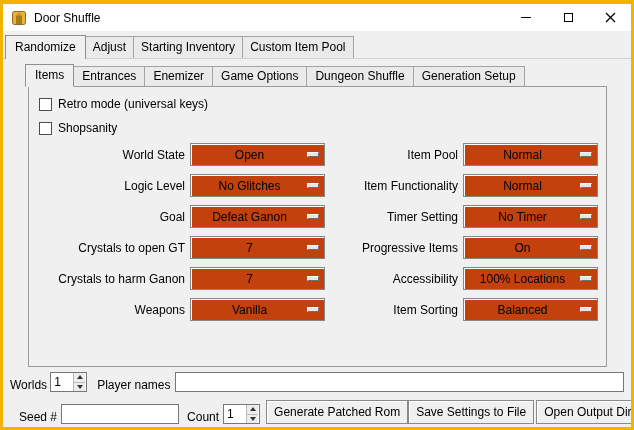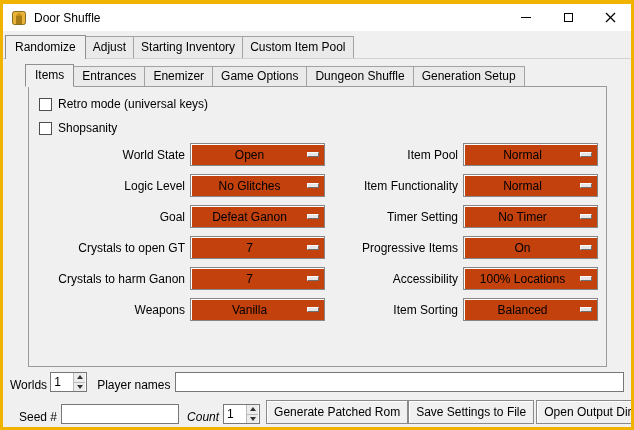--- a/index.html
+++ b/index.html
@@ -125,21 +125,21 @@
   .spinbtn + .spinbtn { border-top:1px solid #bbb; }
   .tri-up { width:0; height:0; border-left:3px solid transparent; border-right:3px solid transparent; border-bottom:4px solid #333; }
   .tri-down { width:0; height:0; border-left:3px solid transparent; border-right:3px solid transparent; border-top:4px solid #333; }
   .btn {
     height:24px; border:1px solid #8a8a8a; background:#f0f0f0;
     box-shadow: inset 1px 1px 0 #ffffff;
     font-family:inherit; font-size:12px; padding:0 7px;
     display:flex; align-items:center; white-space:nowrap; cursor:default;
   }
   .ml3 { margin-left:3px; } .ml4 { margin-left:4px; } .ml6 { margin-left:6px; }
-  .ml8 { margin-left:8px;font-style:italic; } .ml10 { margin-left:10px; } .ml2 { margin-left:2px; }
+  .ml8 { margin-left:8px; } .ml10 { margin-left:10px; } .ml2 { margin-left:2px; }
   .mla { margin-left:auto; }
   .grow { flex:1; min-width:0; }
   .w118 { width:118px; }
 </style>
 </head>
 <body>
 
 <div class="window">
   <div class="inner">
 

